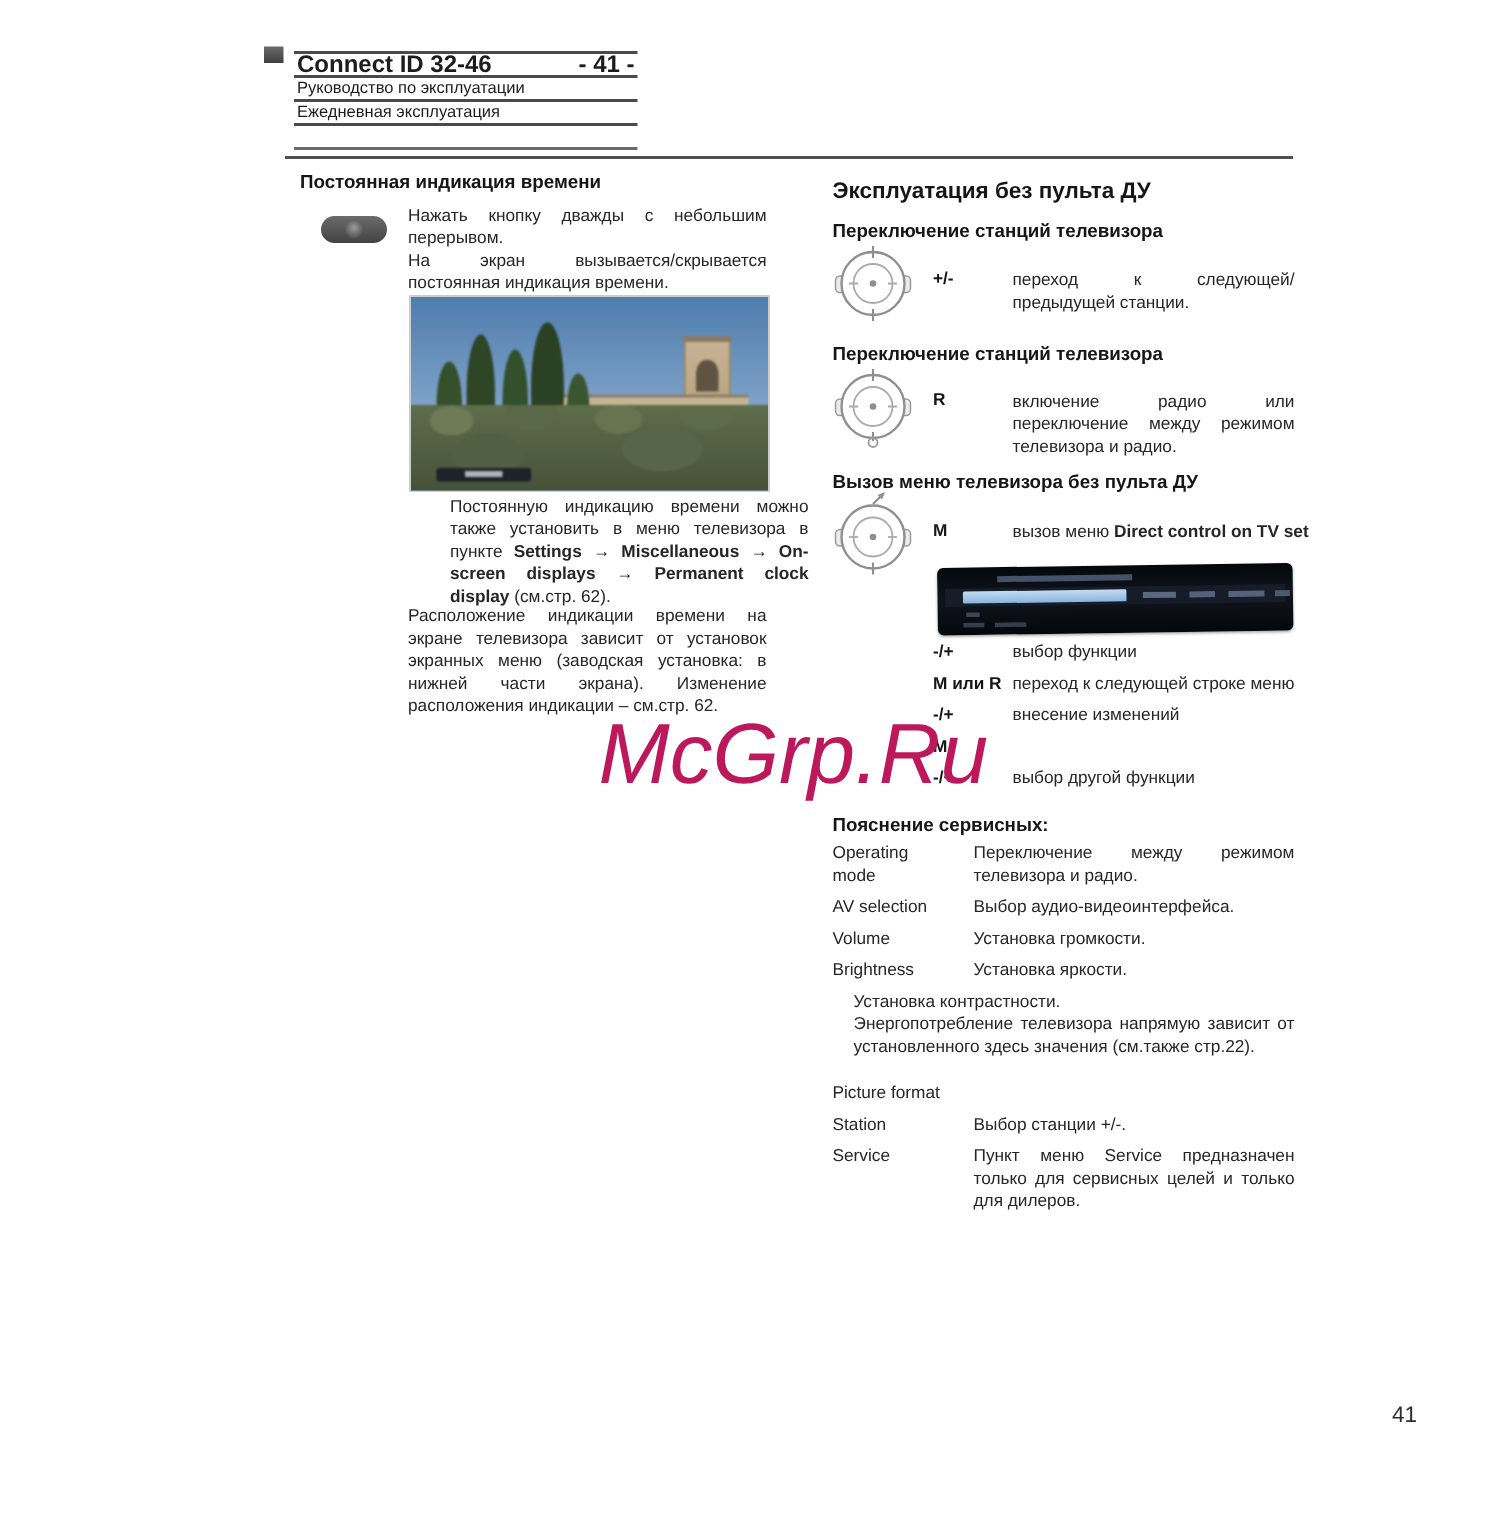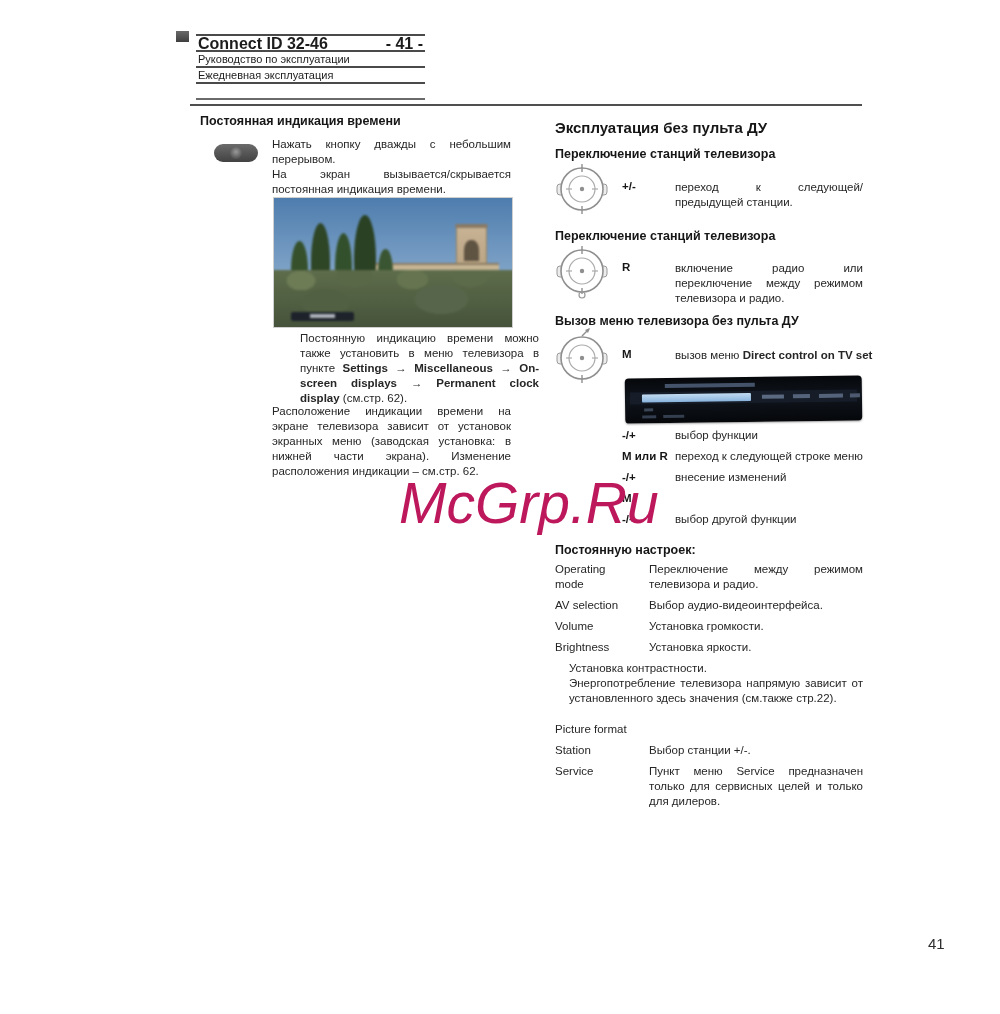--- a/index.html
+++ b/index.html
@@ -230,21 +230,21 @@
     </div>
     <div class="krow">
       <span class="kk">M</span>
     </div>
     <div class="krow">
       <span class="kk">-/+</span>
       <span class="kd">выбор другой функции</span>
     </div>
   </div>
 
-  <div class="abs h2" style="left:555px;top:543px;">Постоянную настроек:</div>
+  <div class="abs h2" style="left:555px;top:543px;">Пояснение сервисных:</div>
 
   <div class="settings">
     <div class="srow">
       <div class="slabel">Operating mode</div>
       <div class="sdesc">Переключение между режимом телевизора и радио.</div>
     </div>
     <div class="srow">
       <div class="slabel">AV selection</div>
       <div class="sdesc">Выбор аудио-видеоинтерфейса.</div>
     </div>

